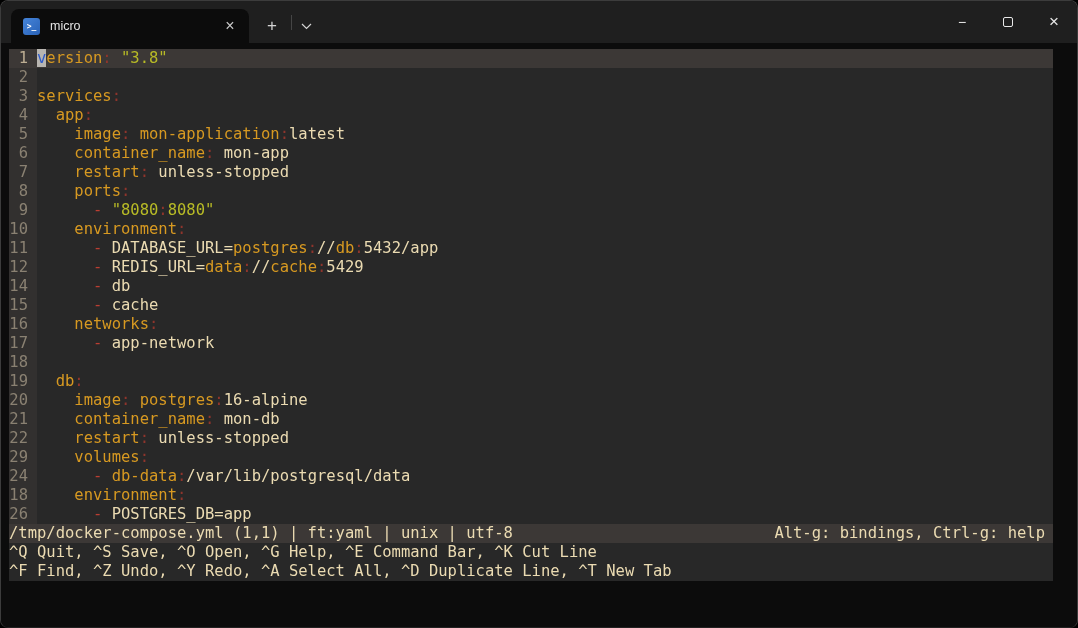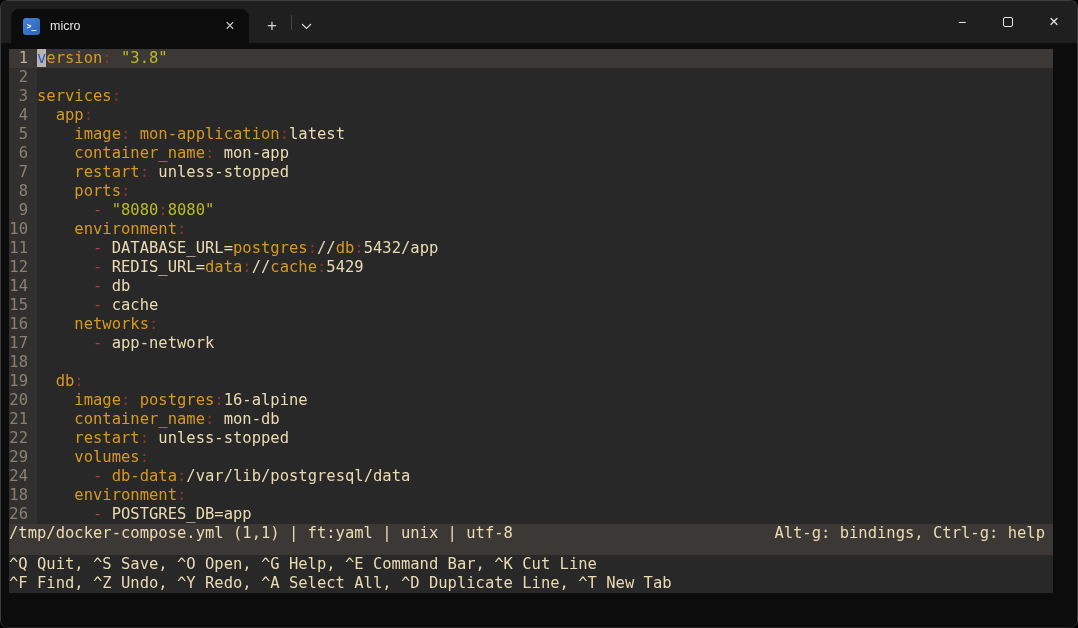--- a/index.html
+++ b/index.html
@@ -69,21 +69,21 @@
   .code { flex:1; white-space:pre; overflow:hidden; }
   .row.current { background:var(--curline_bg,#3c3836); }
   .row.current .gutter { background:transparent; color:var(--linenum_active,#bdae93); }
   .seg-k { color:var(--yellow,#d79921); }
   .seg-s { color:var(--green,#b8bb26); }
   .seg-d { color:var(--red,#bb3e32); }
   .seg-p { color:var(--darkred,#8f352c); }
   .seg-v { color:var(--fg,#ebdbb2); }
   .seg-c { background:var(--cursor_bg,#b8b5b0); color:var(--cursor_fg,#2e5bcb); }
   .statusline {
-    display:flex; height:31px; background:var(--status_bg,#3c3836);
+    display:flex; height:19px; background:var(--status_bg,#3c3836);
     white-space:pre;
     gap:16px;
   }
   .statusline .left { flex:1; }
   .statusline .right { padding-right:8px; }
   .helpline, .msgline { height:19px; white-space:pre; }
 </style>
 </head>
 <body>
 

